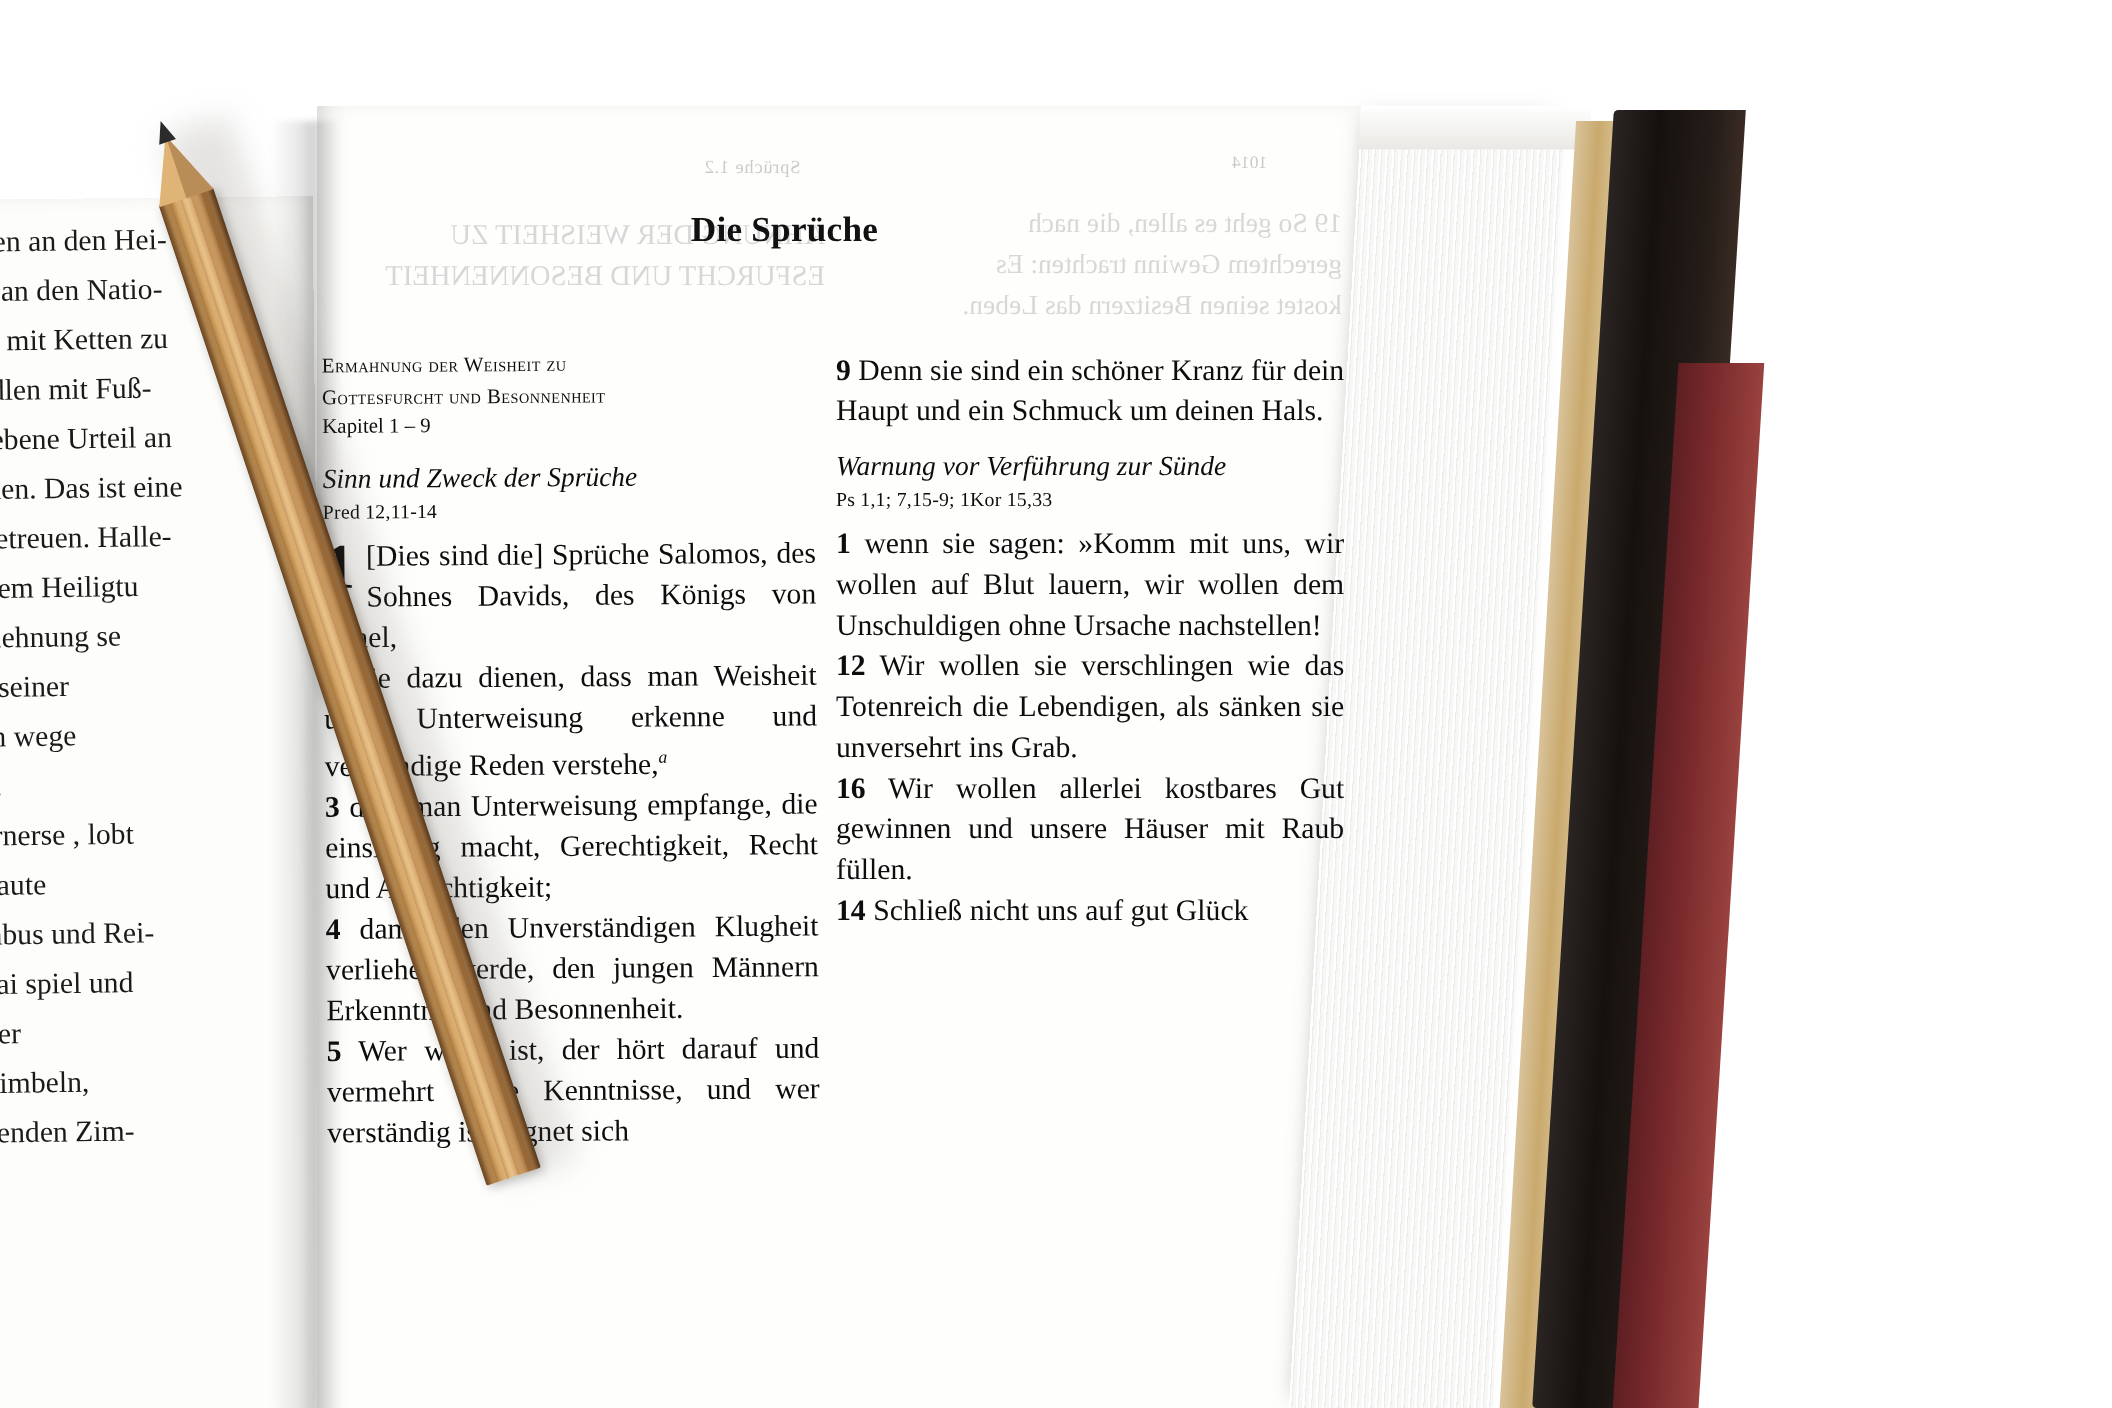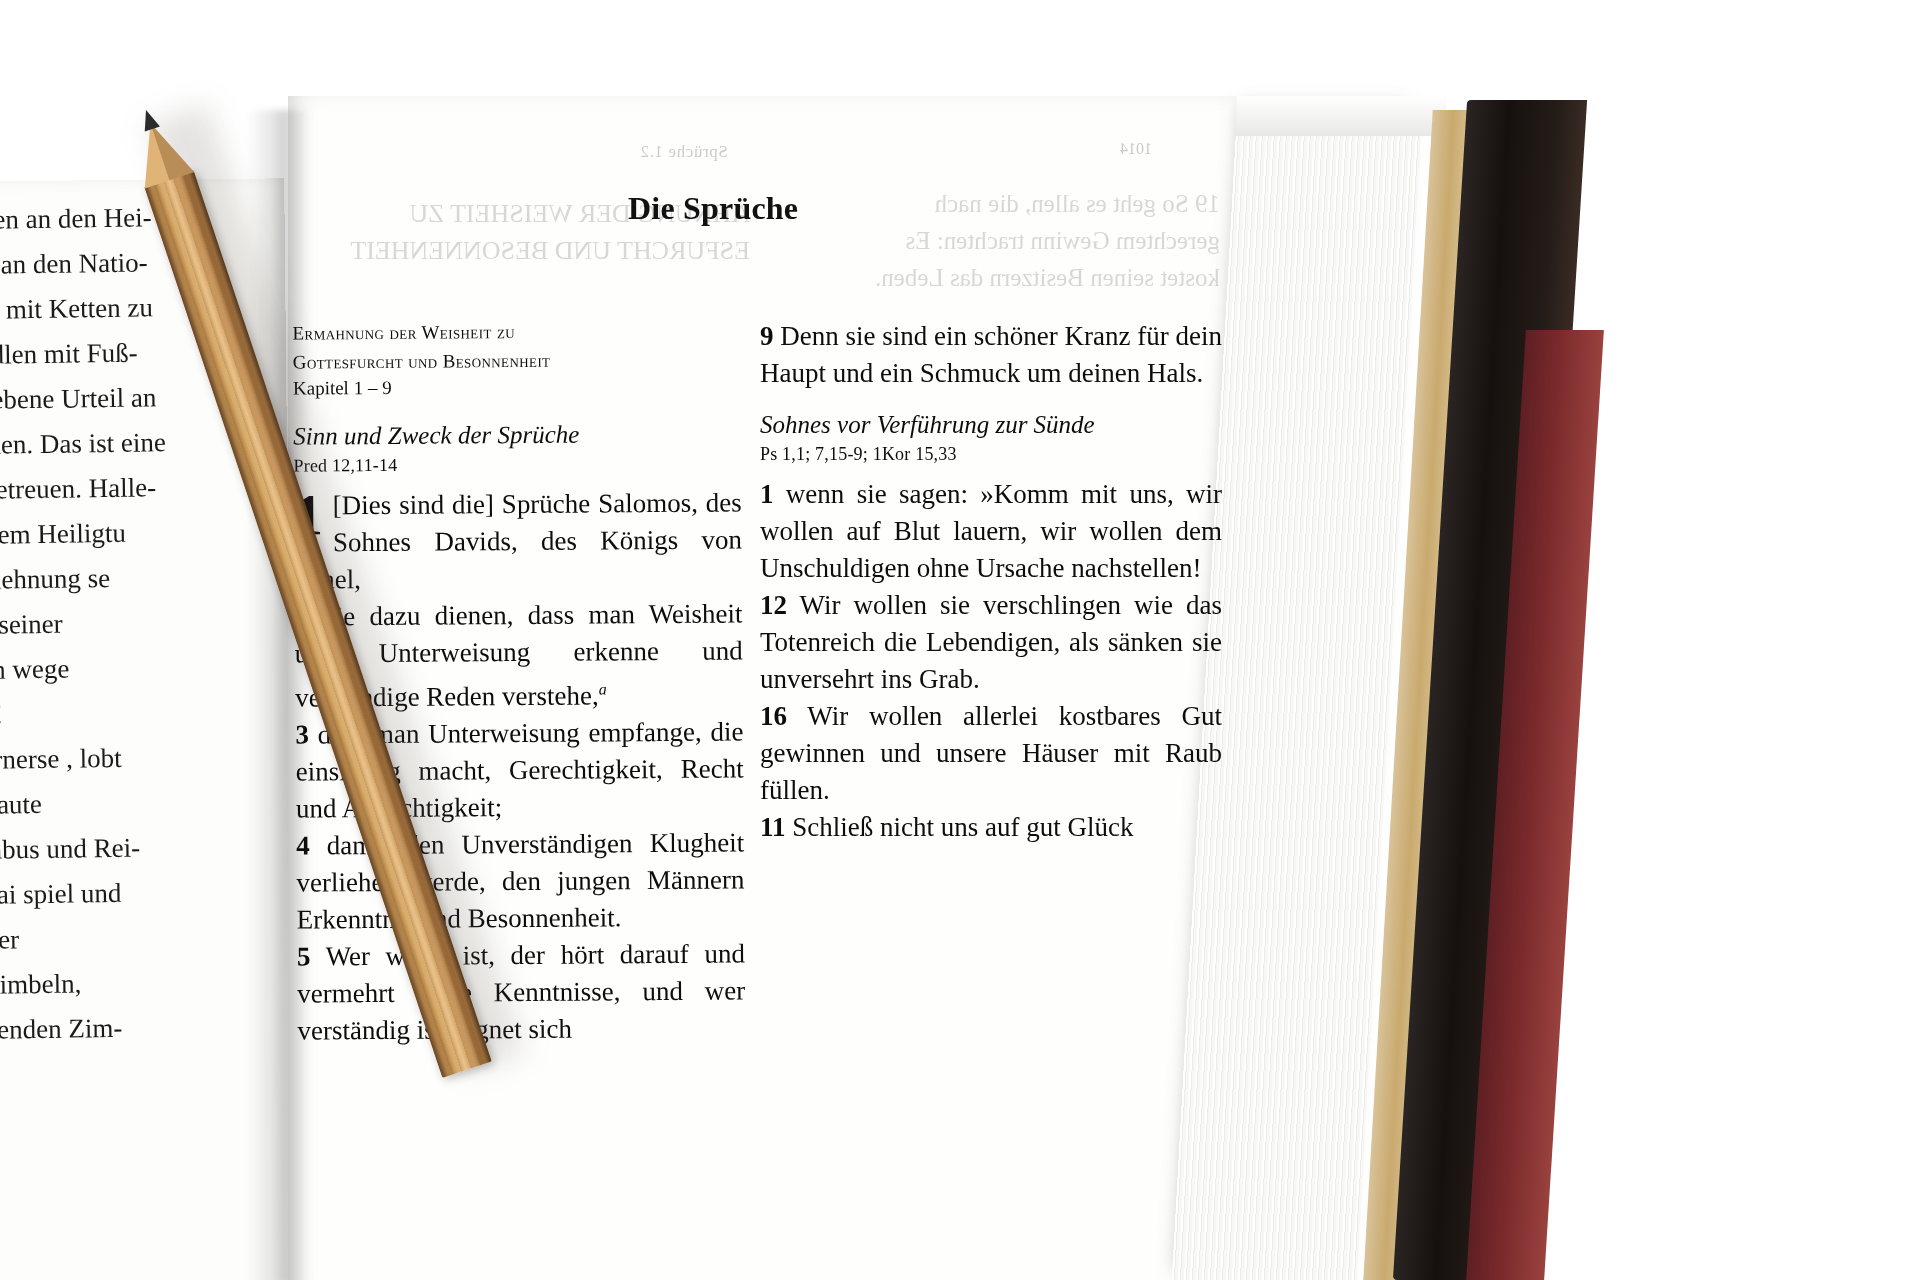--- a/index.html
+++ b/index.html
@@ -386,28 +386,28 @@
         <p><span class="vn">4</span> <span>damit den Unverständigen Klugheit verliehen werde, den jungen Männern Erkenntnis und Besonnenheit.</span></p>
         <p><span class="vn">5</span> <span>Wer weise ist, der hört darauf und vermehrt seine Kenntnisse, und wer verständig ist, eignet sich</span></p>
       </div>
     </div>
 
     <div class="col col-right">
       <div class="verses">
         <p><span class="vn">9</span> <span>Denn sie sind ein schöner Kranz für dein Haupt und ein Schmuck um deinen Hals.</span></p>
       </div>
 
-      <div class="subhead" style="margin-top:18px;">Sohnes vor Verführung zur Sünde</div>
+      <div class="subhead" style="margin-top:18px;">Warnung vor Verführung zur Sünde</div>
       <div class="ref">Ps 1,1; 7,15-9; 1Kor 15,33</div>
 
       <div class="verses">
         <p><span class="vn">1</span> <span>wenn sie sagen: »Komm mit uns, wir wollen auf Blut lauern, wir wollen dem Unschuldigen ohne Ursache nachstellen!</span></p>
         <p><span class="vn">12</span> <span>Wir wollen sie verschlingen wie das Totenreich die Lebendigen, als sänken sie unversehrt ins Grab.</span></p>
         <p><span class="vn">16</span> <span>Wir wollen allerlei kostbares Gut gewinnen und unsere Häuser mit Raub füllen.</span></p>
-        <p><span class="vn">11</span> <span>Schließ nicht uns auf gut Glück</span></p>
+        <p><span class="vn">14</span> <span>Schließ nicht uns auf gut Glück</span></p>
       </div>
     </div>
   </div>
 
   <div class="pencil-shadow"></div>
   <div class="pencil">
     <div class="pencil-body"></div>
     <div class="pencil-grain"></div>
     <div class="pencil-cone"></div>
     <div class="pencil-cone-shade"></div>

